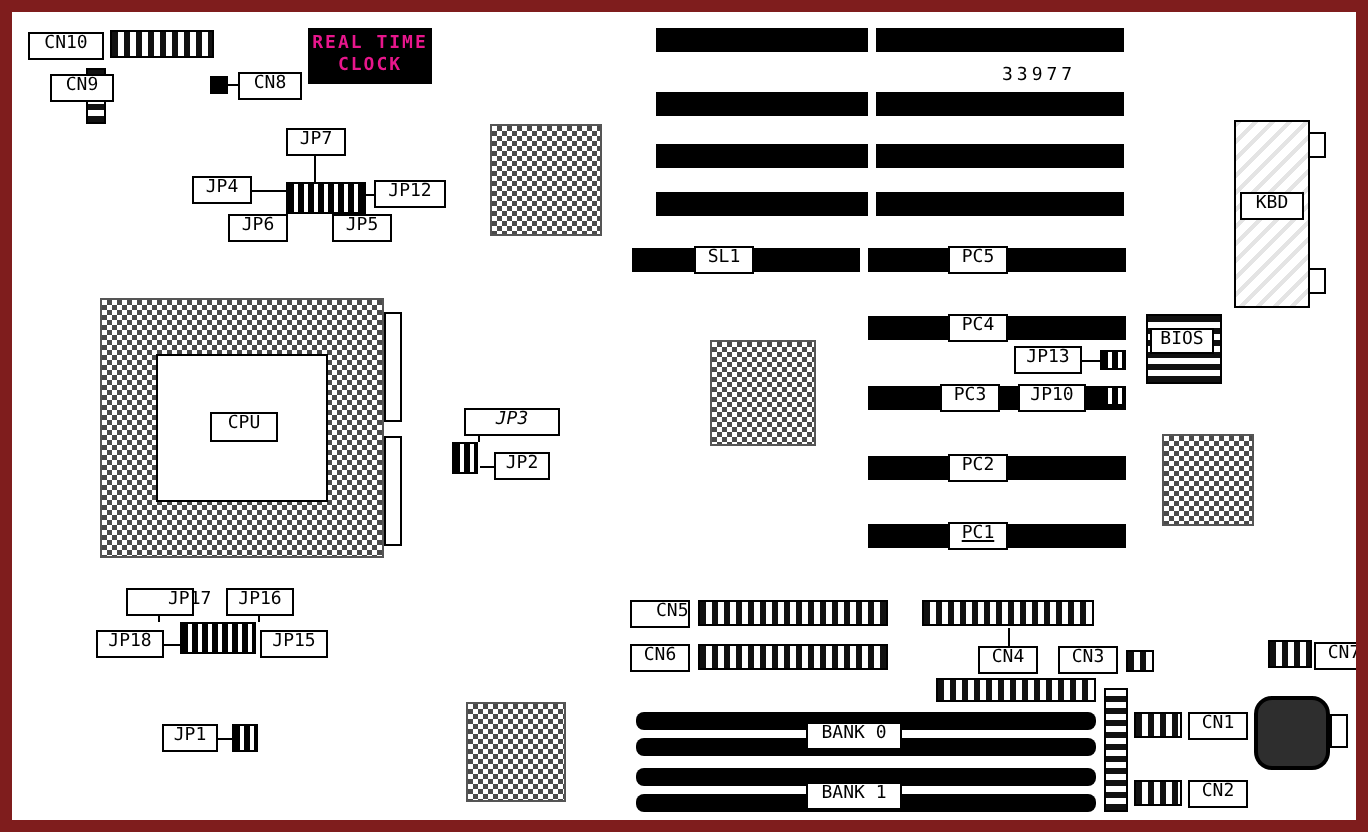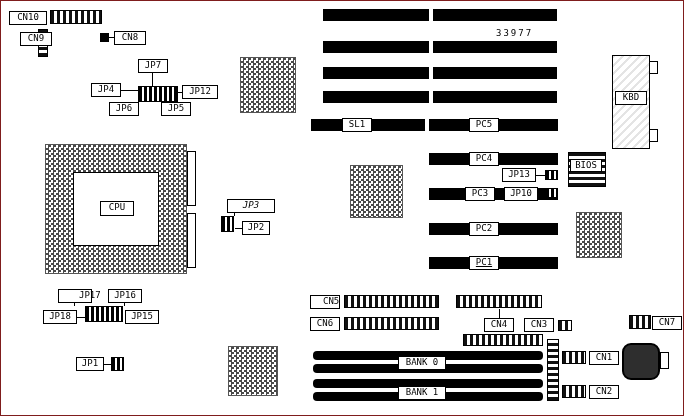--- a/index.html
+++ b/index.html
@@ -4,21 +4,21 @@
 <style>
   * { margin: 0; padding: 0; box-sizing: border-box; }
   html, body { background: #ffffff; }
   body { font-family: "DejaVu Sans Mono", "Liberation Mono", monospace; }
 
   #board {
     position: relative;
     width: 684px;
     height: 416px;
     background: var(--board-bg, #ffffff);
-    border: 1px solid #7f1d1d;
+    border: 6px solid #7f1d1d;
     overflow: hidden;
   }
 
   .label {
     position: absolute;
     border: 1px solid #000;
     background: #fff;
     color: #000;
     font-size: 9px;
     line-height: 11px;
@@ -83,20 +83,24 @@
   <div class="label" style="left:8px; top:10px; width:38px; height:14px;">CN10</div>
   <div class="conn-h" style="left:49px; top:9px; width:52px; height:14px;"></div>
 
   <div class="label" style="left:3px; top:31px; width:32px; height:14px;margin-left:16px;">CN9</div>
   <div class="conn-v" style="left:37px; top:28px; width:10px; height:28px;"></div>
 
   <div class="solid" style="left:99px; top:32px; width:9px; height:9px;"></div>
   <div class="hline" style="left:108px; top:36px; width:5px;"></div>
   <div class="label" style="left:113px; top:30px; width:32px; height:14px;">CN8</div>
 
+  <div class="rtc" style="left:148px; top:8px; width:62px; height:28px;">
+    <div>REAL TIME</div>
+    <div>CLOCK</div>
+  </div>
 
   <div class="label" style="left:137px; top:58px; width:30px; height:14px;">JP7</div>
   <div class="vline" style="left:151px; top:72px; height:13px;"></div>
   <div class="pinblock" style="left:137px; top:85px; width:40px; height:16px;"></div>
   <div class="label" style="left:90px; top:82px; width:30px; height:14px;">JP4</div>
   <div class="hline" style="left:120px; top:89px; width:17px;"></div>
   <div class="label" style="left:181px; top:84px; width:36px; height:14px;">JP12</div>
   <div class="hline" style="left:177px; top:91px; width:4px;"></div>
   <div class="label" style="left:108px; top:101px; width:30px; height:14px;">JP6</div>
   <div class="label" style="left:160px; top:101px; width:30px; height:14px;">JP5</div>

